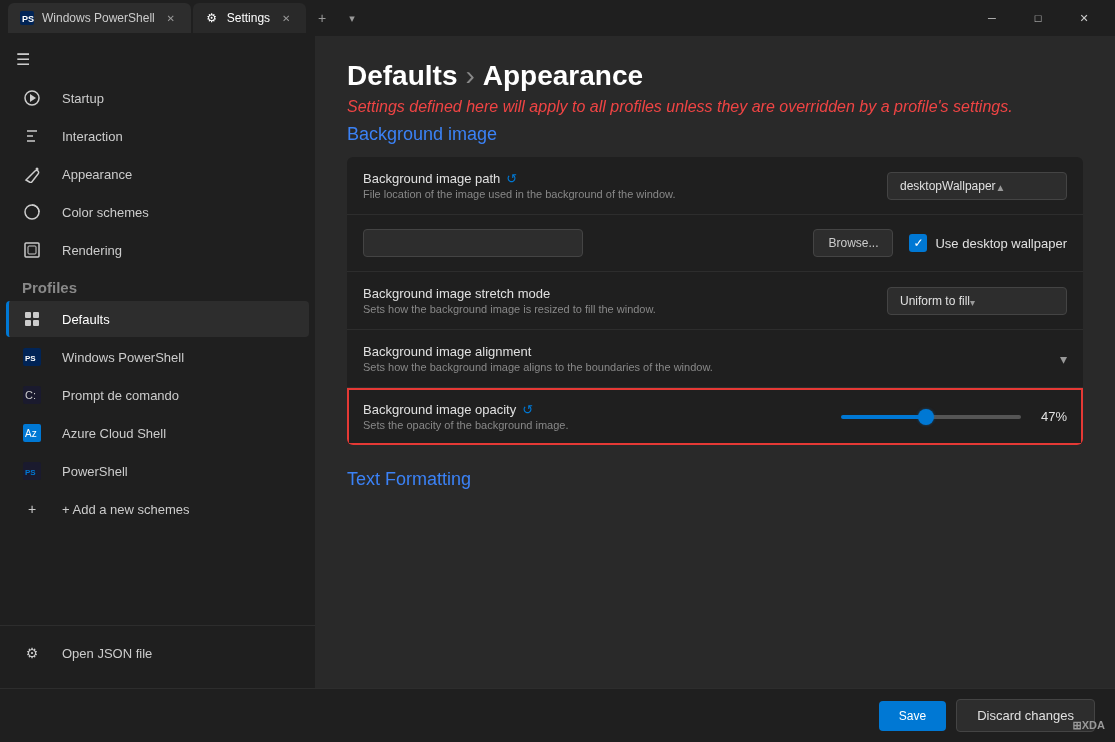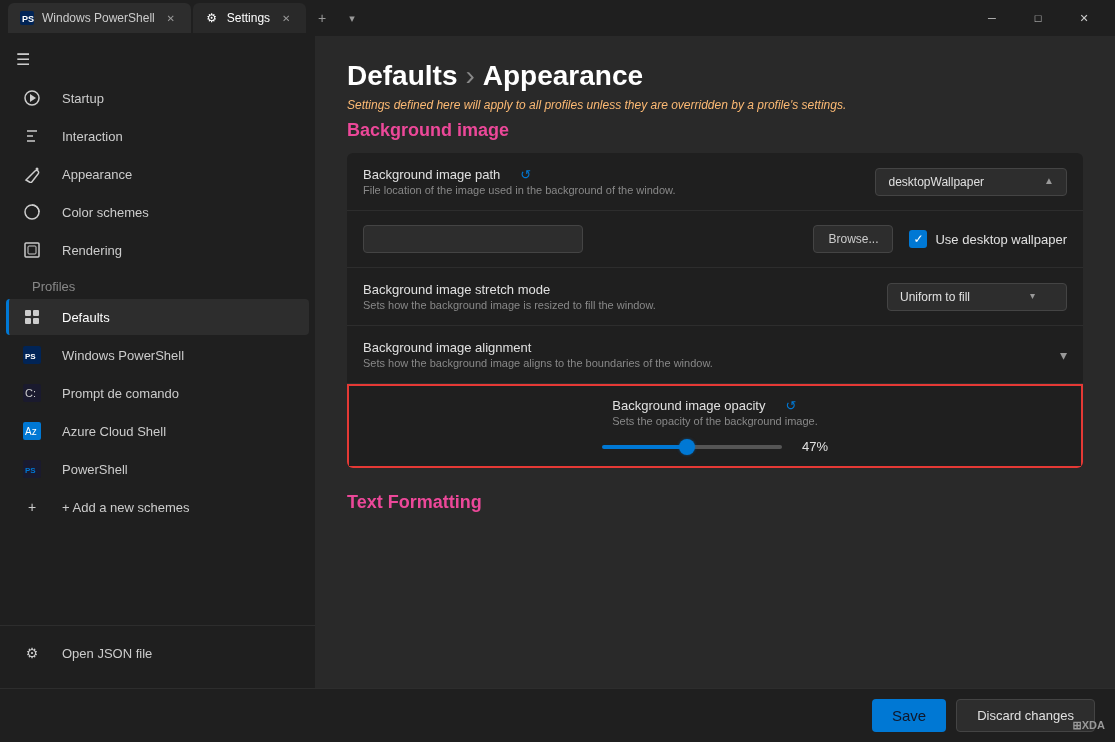--- a/index.html
+++ b/index.html
@@ -117,102 +117,101 @@
       border-left: 3px solid #0078d4;
       padding-left: 13px;
     }
     .sidebar-item-icon {
       width: 20px; height: 20px;
       display: flex; align-items: center; justify-content: center;
       font-size: 14px;
       flex-shrink: 0;
     }
     .sidebar-section-label {
-      font-size: 13px;
-      font-weight: 400;
+      font-size: 15px;
+      font-weight: 700;
       color: #888;
-      padding: 10px 32px 4px;
+      padding: 10px 22px 4px;
       text-transform: none;
     }
     .sidebar-bottom {
       margin-top: auto;
       padding: 8px 0;
       border-top: 1px solid #2d2d2d;
     }
     
     .content {
       flex: 1;
       background: #292929;
       overflow-y: auto;
       padding: 24px 32px;
     }
     .page-subtitle {
-      font-size: 12px;
-      color: #fdba74;
+      font-size: 16px;
+      color: #ef4444;
       font-style: italic;
       margin-bottom: 4px;
     }
     
     .content::-webkit-scrollbar { width: 6px; }
     .content::-webkit-scrollbar-track { background: #1a1a1a; }
     .content::-webkit-scrollbar-thumb { background: #555; border-radius: 3px; }
     
     .section-title {
       font-size: 18px;
-      font-weight: 700;
-      color: #ec4899;
+      font-weight: 400;
+      color: #3b82f6;
       margin-bottom: 12px;
       margin-top: 8px;
     }
     .settings-card {
       background: #1f1f1f;
       border-radius: 6px;
       margin-bottom: 4px;
       overflow: hidden;
     }
     .settings-row {
       display: flex;
       align-items: center;
       padding: 14px 16px;
       border-bottom: 1px solid #2d2d2d;
       gap: 12px;
     }
-    .settings-row:last-child { border-bottom: none; flex-direction: column; }
+    .settings-row:last-child { border-bottom: none; }
     .settings-row-info {
       flex: 1;
     }
     .settings-row-label {
       font-size: 13px;
       font-weight: 500;
       color: #e0e0e0;
       display: flex;
       align-items: flex-end;
-      gap: 20px;
+      gap: 6px;
     }
     .settings-row-desc {
       font-size: 11px;
       color: #888;
       margin-top: 2px;
     }
     .settings-row-control {
       display: flex;
       align-items: center;
       gap: 8px;
     }
     .dropdown-btn {
       display: flex;
-      align-items: flex-start;
+      align-items: flex-end;
       background: #2d2d2d;
       border: 1px solid #444;
       border-radius: 4px;
       padding: 6px 12px;
       color: #e0e0e0;
       font-size: 12px;
       cursor: pointer;
-      gap: 60px;
       min-width: 180px;
     }
     .dropdown-chevron { font-size: 10px; color: #999; }
     .browse-btn {
       background: #2d2d2d;
       border: 1px solid #444;
       border-radius: 4px;
       padding: 6px 14px;
       color: #ccc;
       font-size: 12px;
@@ -291,25 +290,25 @@
       display: flex;
       justify-content: flex-end;
       align-items: center;
       padding: 10px 20px;
       background: #1f1f1f;
       border-top: 1px solid #2d2d2d;
       gap: 10px;
     }
     .btn-save {
       background: #0078d4;
-      color: #0f172a;
+      color: #ffffff;
       border: none;
       border-radius: 4px;
       padding: 8px 20px;
-      font-size: 15px;
+      font-size: 12px;
       cursor: pointer;
     }
     .btn-discard {
       background: #2d2d2d;
       color: #e0e0e0;
       border: 1px solid #444;
       border-radius: 4px;
       padding: 8px 20px;
       font-size: 13px;
       cursor: pointer;

